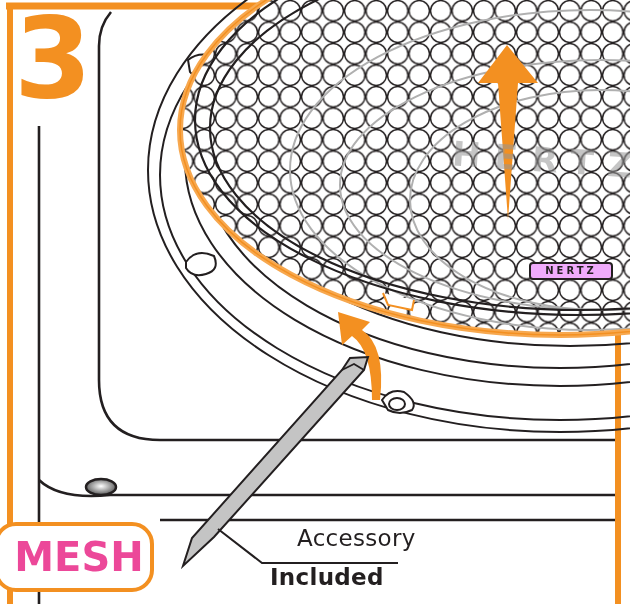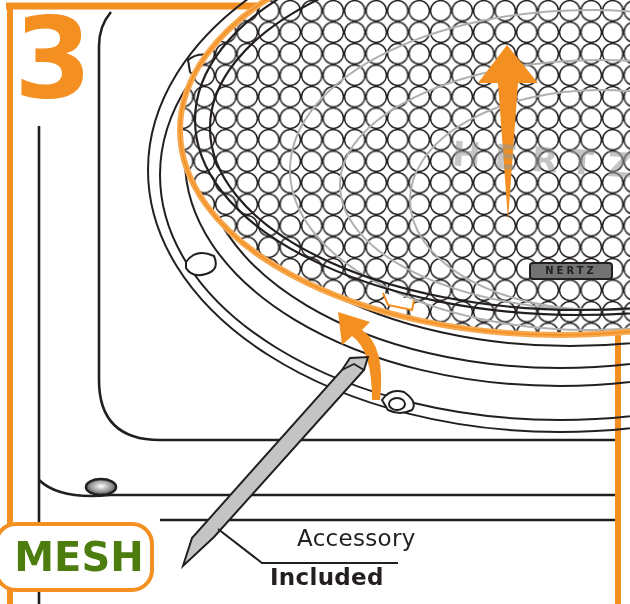--- a/index.html
+++ b/index.html
@@ -11,31 +11,31 @@
     font-size: 112px; line-height: 112px; color: #f39021;
     letter-spacing: -2px;
   }
   .mesh-badge {
     position: absolute; left: -6px; top: 522px; width: 160px; height: 70px;
     border: 4px solid #f39021; border-radius: 22px; background: #ffffff;
     box-sizing: border-box; display: flex; align-items: center; justify-content: center;
   }
   .mesh-badge span {
     font-family: "DejaVu Sans", sans-serif; font-weight: bold; font-size: 40px;
-    color: #4d7c0f; letter-spacing: 0px; padding-left: 10px;
+    color: #ec4899; letter-spacing: 0px; padding-left: 10px;
   }
   .callout {
     position: absolute; left: 270px; font-family: "DejaVu Sans", sans-serif;
     font-size: 23px; color: #231f20; letter-spacing: 0.3px;
   }
   .callout.l1 { top: 525px; margin-left: 27px; }
   .callout.l2 { top: 564px; font-weight: bold; }
   .brand-badge {
     position: absolute; left: 529px; top: 262px; width: 80px; height: 14px;
-    border: 2px solid #231f20; border-radius: 4px; background: #737373;
+    border: 2px solid #231f20; border-radius: 4px; background: #f0abfc;
     font-family: "DejaVu Sans", sans-serif; font-size: 10px; font-weight: bold;
     line-height: 14px; text-align: center; color: #231f20; letter-spacing: 3px;
   }
   .watermark {
     position: absolute; left: 452px; top: 140px; font-family: "DejaVu Sans", sans-serif;
     font-size: 34px; font-weight: bold; color: rgba(150,150,150,0.55); letter-spacing: 14px;
     transform: rotate(4deg);
   }
 </style>
 </head>

